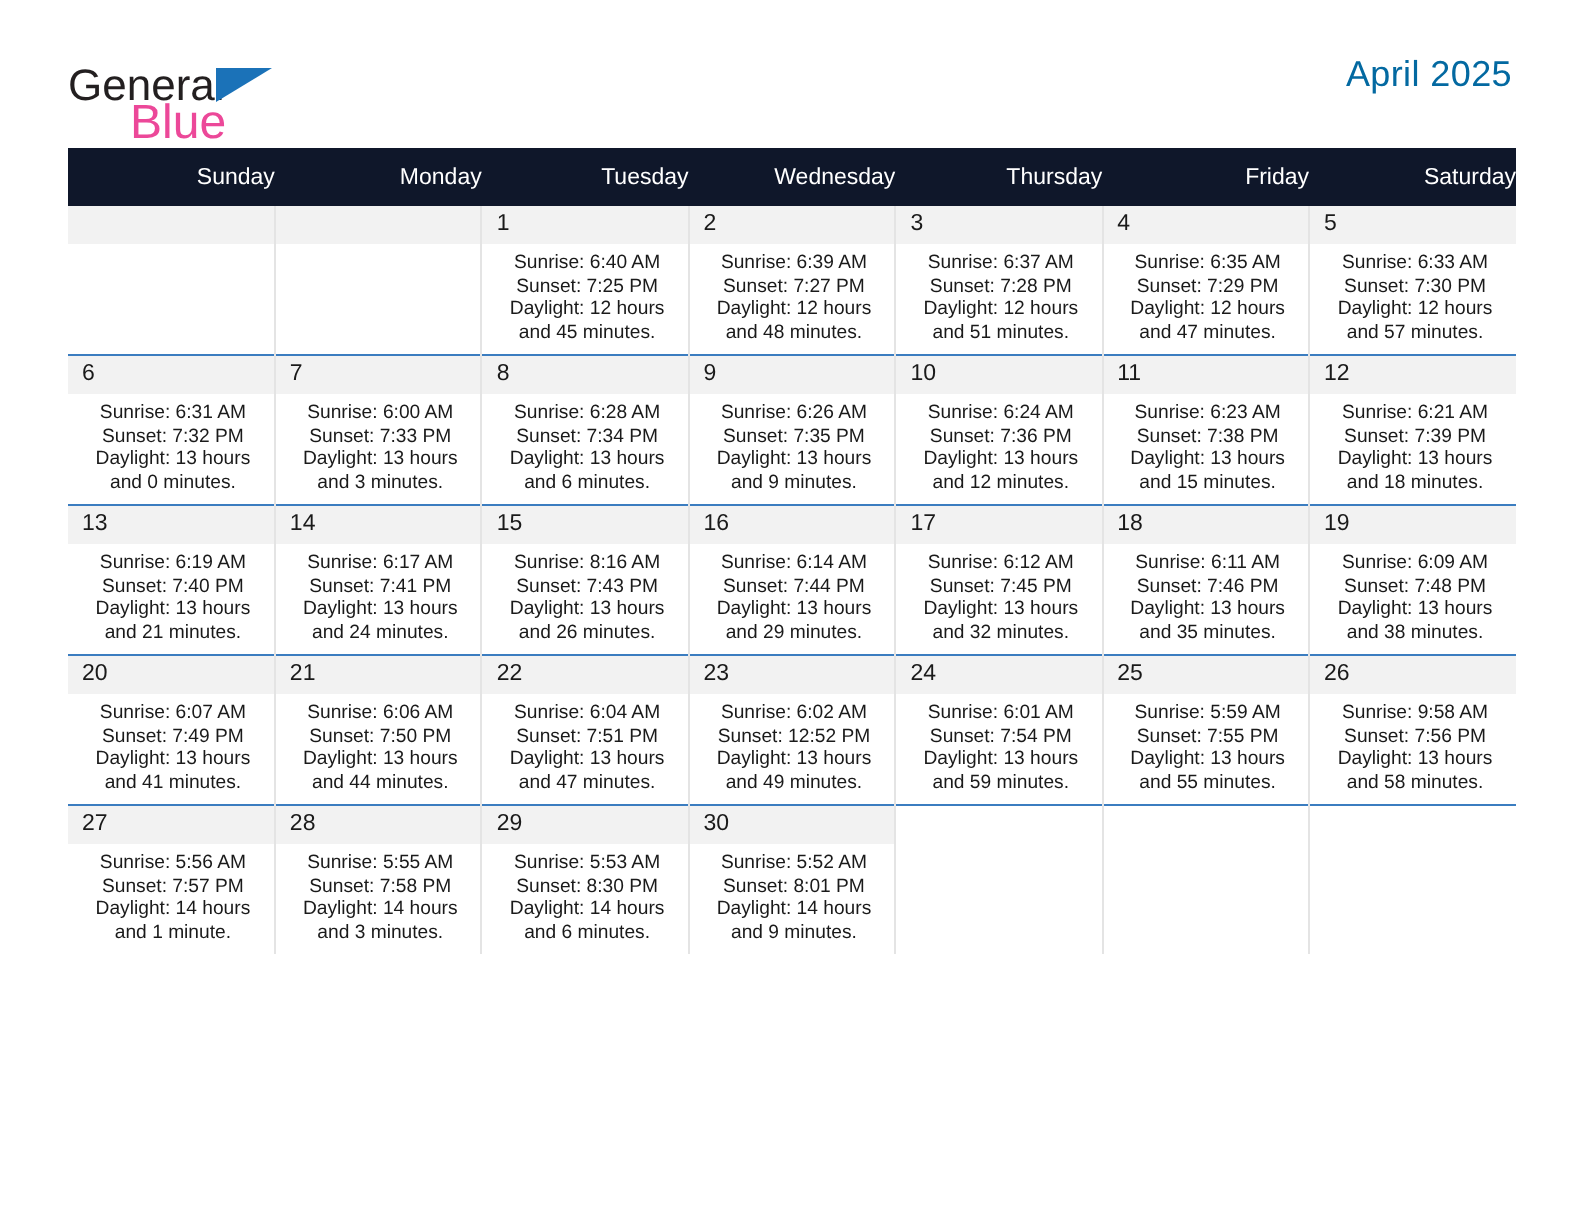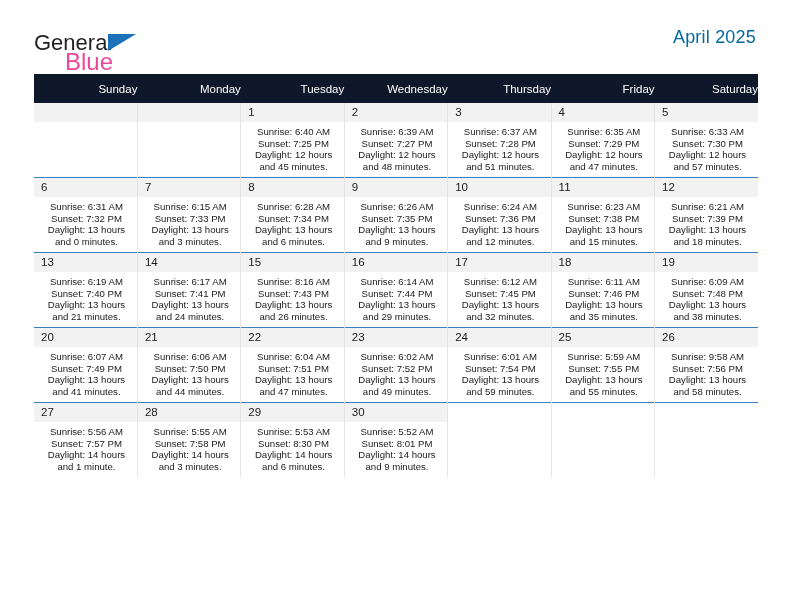--- a/index.html
+++ b/index.html
@@ -225,21 +225,21 @@
             <div class="cell-body">
               <div>Sunrise: 6:31 AM</div>
               <div>Sunset: 7:32 PM</div>
               <div>Daylight: 13 hours</div>
               <div>and 0 minutes.</div>
             </div>
           </td>
           <td>
             <div class="daynum">7</div>
             <div class="cell-body">
-              <div>Sunrise: 6:15 AM</div>
+              <div>Sunrise: 6:00 AM</div>
               <div>Sunset: 7:33 PM</div>
               <div>Daylight: 13 hours</div>
               <div>and 3 minutes.</div>
             </div>
           </td>
           <td>
             <div class="daynum">8</div>
             <div class="cell-body">
               <div>Sunrise: 6:28 AM</div>
               <div>Sunset: 7:34 PM</div>
@@ -374,21 +374,21 @@
               <div>Sunrise: 6:04 AM</div>
               <div>Sunset: 7:51 PM</div>
               <div>Daylight: 13 hours</div>
               <div>and 47 minutes.</div>
             </div>
           </td>
           <td>
             <div class="daynum">23</div>
             <div class="cell-body">
               <div>Sunrise: 6:02 AM</div>
-              <div>Sunset: 7:52 PM</div>
+              <div>Sunset: 12:52 PM</div>
               <div>Daylight: 13 hours</div>
               <div>and 49 minutes.</div>
             </div>
           </td>
           <td>
             <div class="daynum">24</div>
             <div class="cell-body">
               <div>Sunrise: 6:01 AM</div>
               <div>Sunset: 7:54 PM</div>
               <div>Daylight: 13 hours</div>

